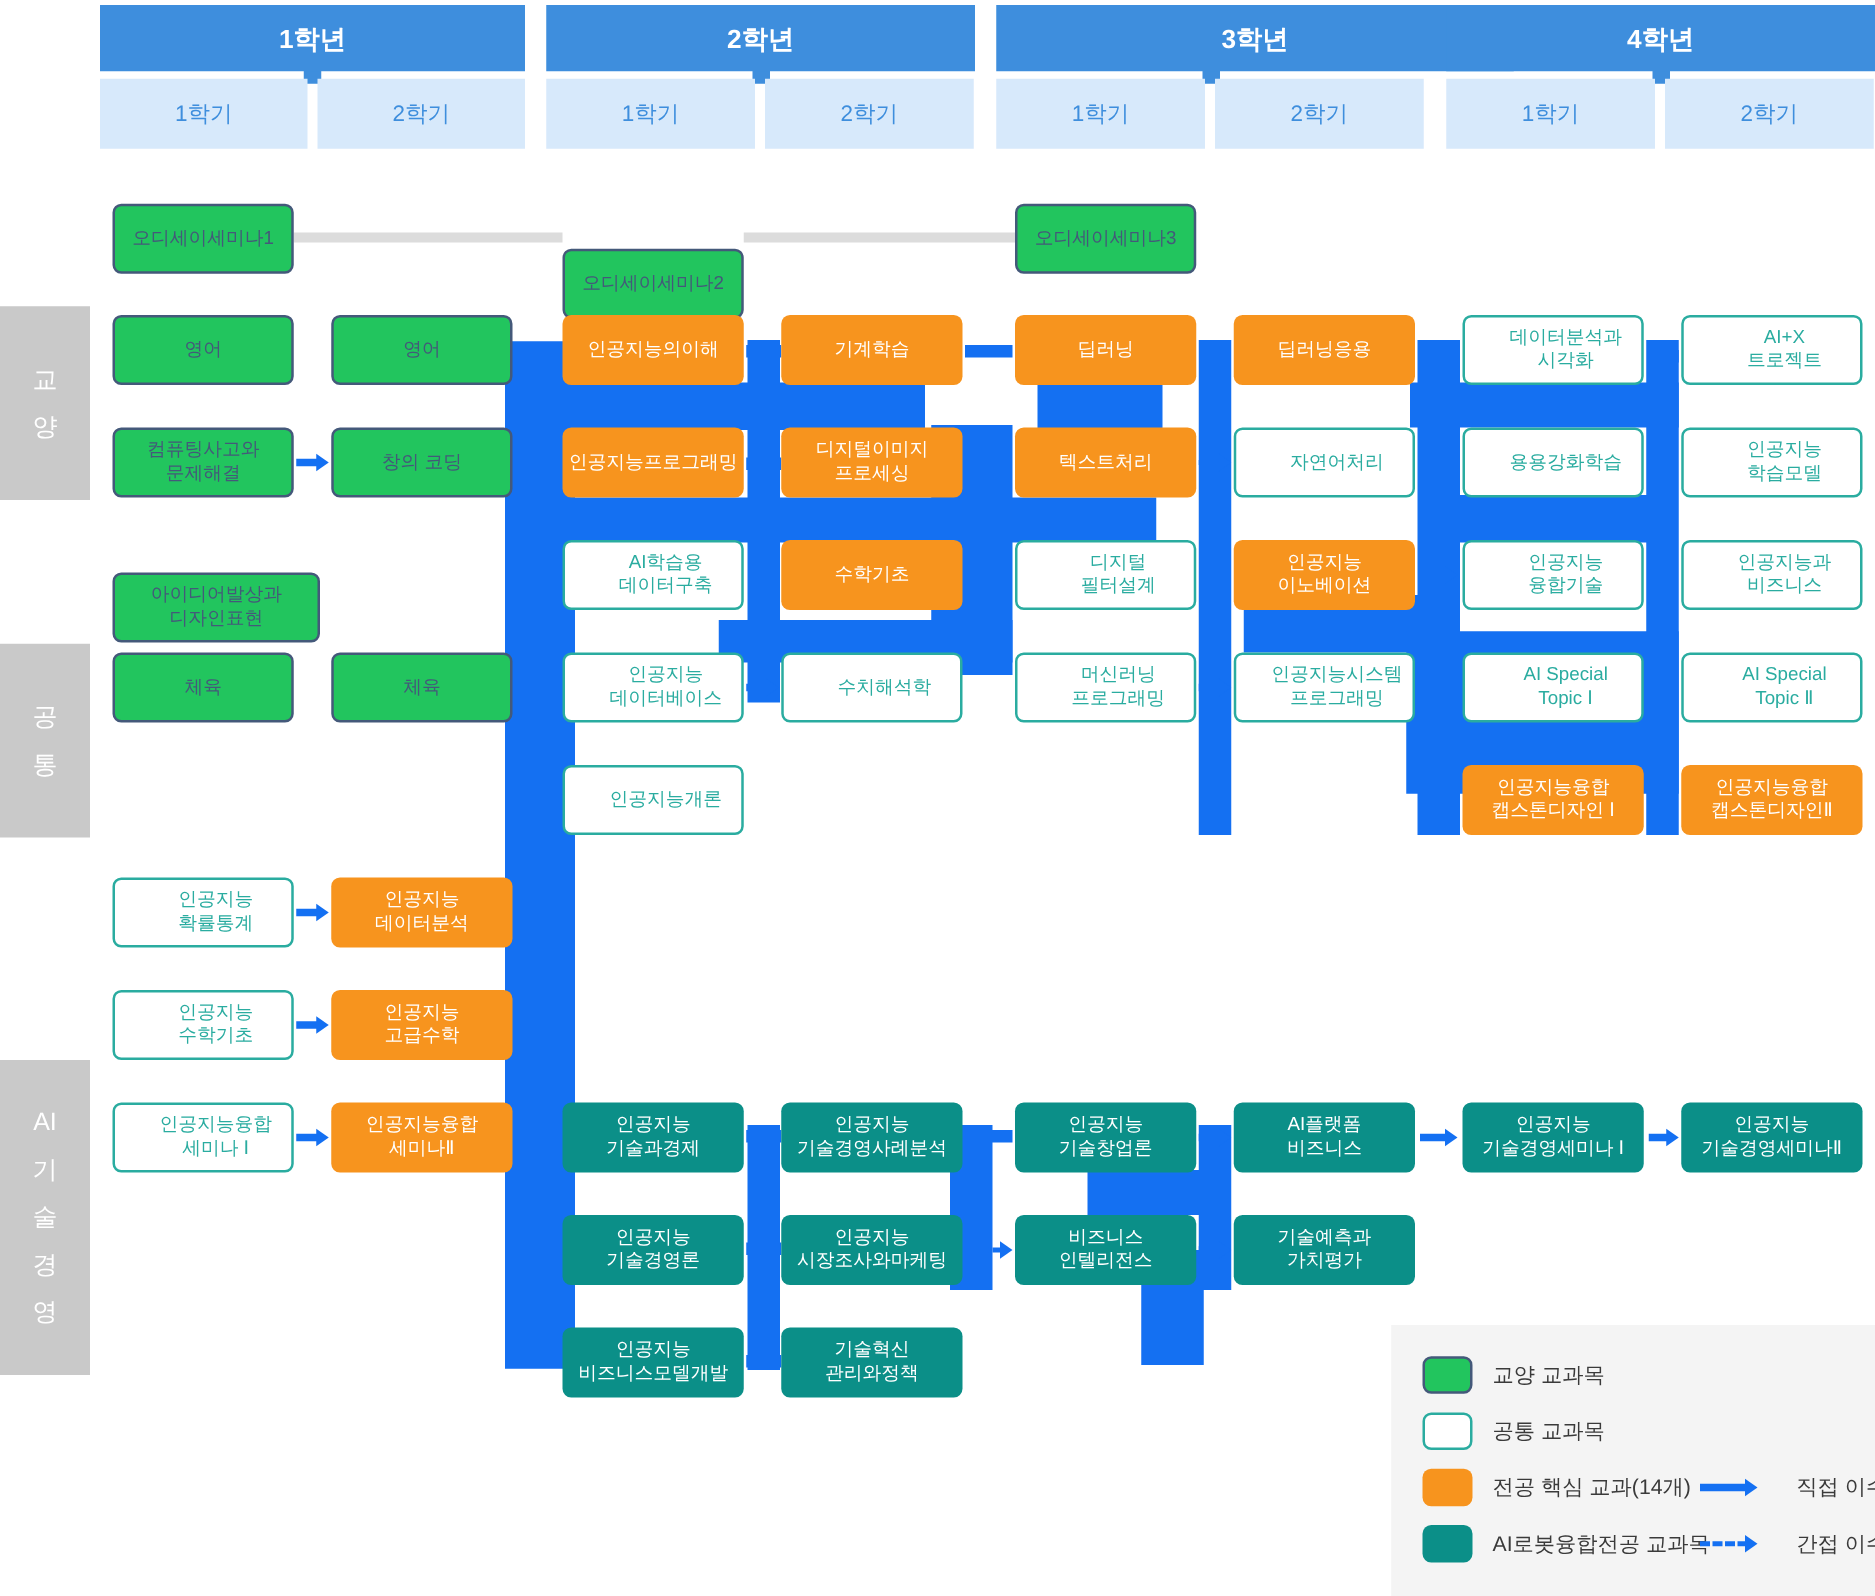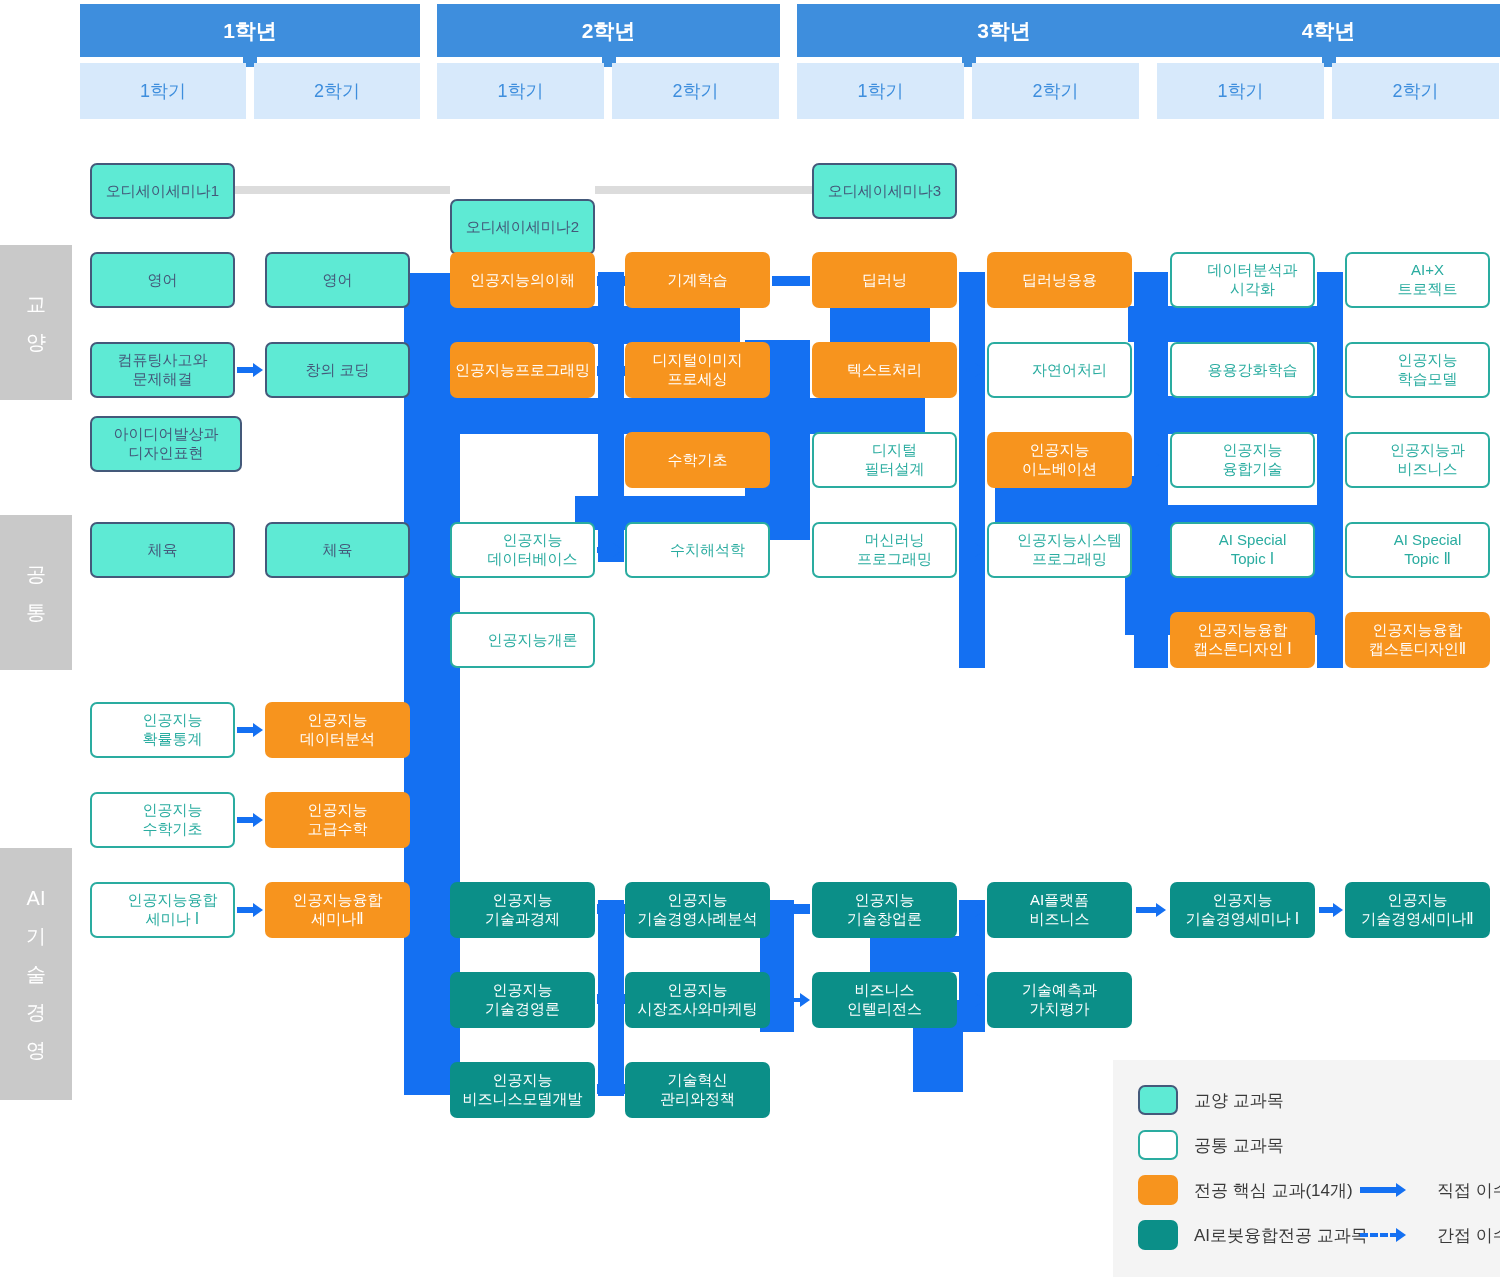--- a/index.html
+++ b/index.html
@@ -10,21 +10,21 @@
   
   .year-bar{position:absolute;top:4px;height:53px;display:flex;align-items:center;justify-content:center;
     background:var(--hblue);color:#fff;font-size:21px;font-weight:bold;z-index:2;}
   .year-notch{position:absolute;top:55px;height:12px;width:14px;background:var(--hblue);z-index:1;}
   .sem-cell{position:absolute;top:63px;height:56px;display:flex;align-items:center;justify-content:center;
     background:var(--lblue);color:var(--hblue);font-size:18px;z-index:2;}
   
   .box{position:absolute;width:145px;height:56px;border-radius:7px;box-sizing:border-box;
     display:flex;align-items:center;justify-content:center;text-align:center;
     font-size:15px;line-height:1.25;white-space:pre-line;z-index:3;}
-  .gy{background:#5eead4;border:2px solid var(--gyb);color:var(--gyb);}
+  .gy{background:#22c55e;border:2px solid var(--gyb);color:var(--gyb);}
   .cm{background:#fff;border:2px solid var(--cmb);color:var(--cmb);padding-left:20px;}
   .core{background:var(--core);color:#fff;border:none;}
   .tech{background:var(--tech);color:#fff;border:none;}
   
   .section{position:absolute;left:0;width:72px;background:var(--secbg);color:#fff;z-index:2;
     display:flex;align-items:center;justify-content:center;text-align:center;
     font-size:20px;line-height:1.9;white-space:pre-line;}
   
   .bar{position:absolute;background:var(--blue);z-index:1;}
   .odyline{position:absolute;background:var(--odline);z-index:0;height:8px;}
@@ -166,22 +166,24 @@
 문제해결</div>
     <div class="box gy" style="left: 265px; top: 342px; width: 145px; height: 56px; text-align: center;">창의 코딩</div>
     <div class="box core" style="left: 450px; top: 342px; width: 145px; height: 56px;">인공지능프로그래밍</div>
     <div class="box core" style="left: 625px; top: 342px; width: 145px; height: 56px;">디지털이미지
 프로세싱</div>
     <div class="box core" style="left: 812px; top: 342px; width: 145px; height: 56px;">텍스트처리</div>
     <div class="box cm" style="left: 987px; top: 342px; width: 145px; height: 56px;">자연어처리</div>
     <div class="box cm" style="left: 1170px; top: 342px; width: 145px; height: 56px;">용용강화학습</div>
     <div class="box cm" style="left: 1345px; top: 342px; width: 145px; height: 56px;">인공지능
 학습모델</div>
-    <div class="box gy" style="left: 90px; top: 416px; width: 152px; height: 56px;">아이디어발상과
+    <div class="box gy" style="left: 90px; top: 458px; width: 166px; height: 56px;">아이디어발상과
 디자인표현</div>
+    <div class="box cm" style="left: 450px; top: 432px; width: 145px; height: 56px;">AI학습용
+데이터구축</div>
     <div class="box core" style="left: 625px; top: 432px; width: 145px; height: 56px;">수학기초</div>
     <div class="box cm" style="left: 812px; top: 432px; width: 145px; height: 56px;">디지털
 필터설계</div>
     <div class="box core" style="left: 987px; top: 432px; width: 145px; height: 56px;">인공지능
 이노베이션</div>
     <div class="box cm" style="left: 1170px; top: 432px; width: 145px; height: 56px;">인공지능
 융합기술</div>
     <div class="box cm" style="left: 1345px; top: 432px; width: 145px; height: 56px;">인공지능과
 비즈니스</div>
     <div class="box gy" style="left: 90px; top: 522px; width: 145px; height: 56px;">체육</div>

